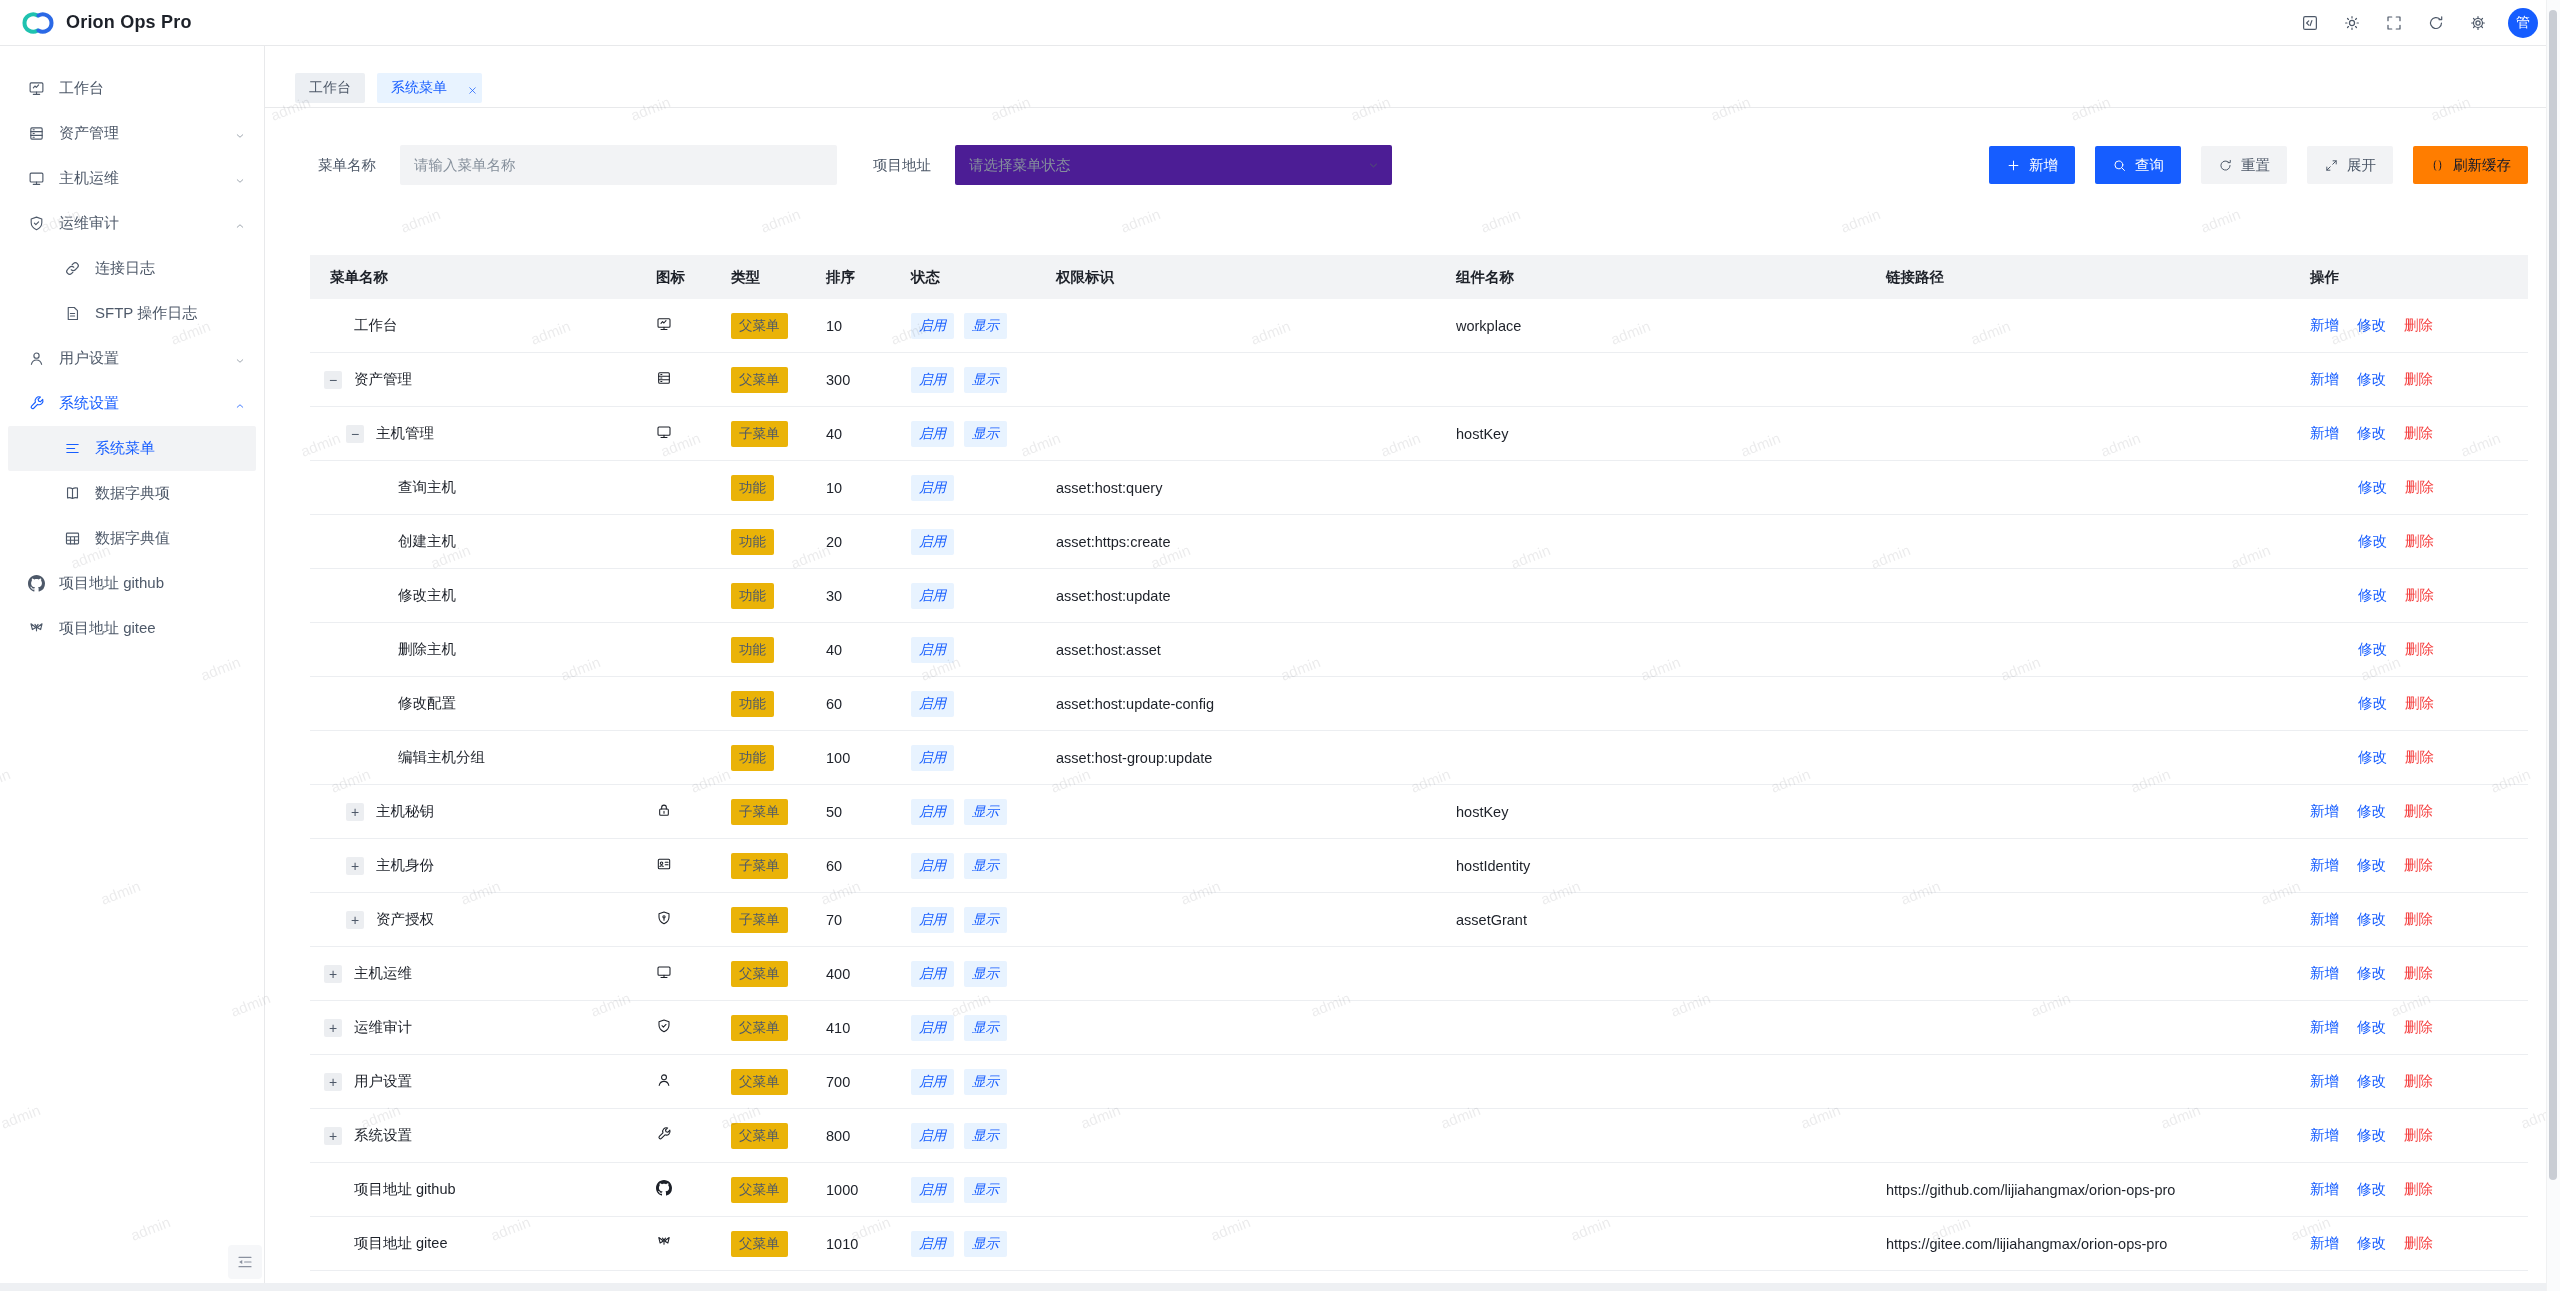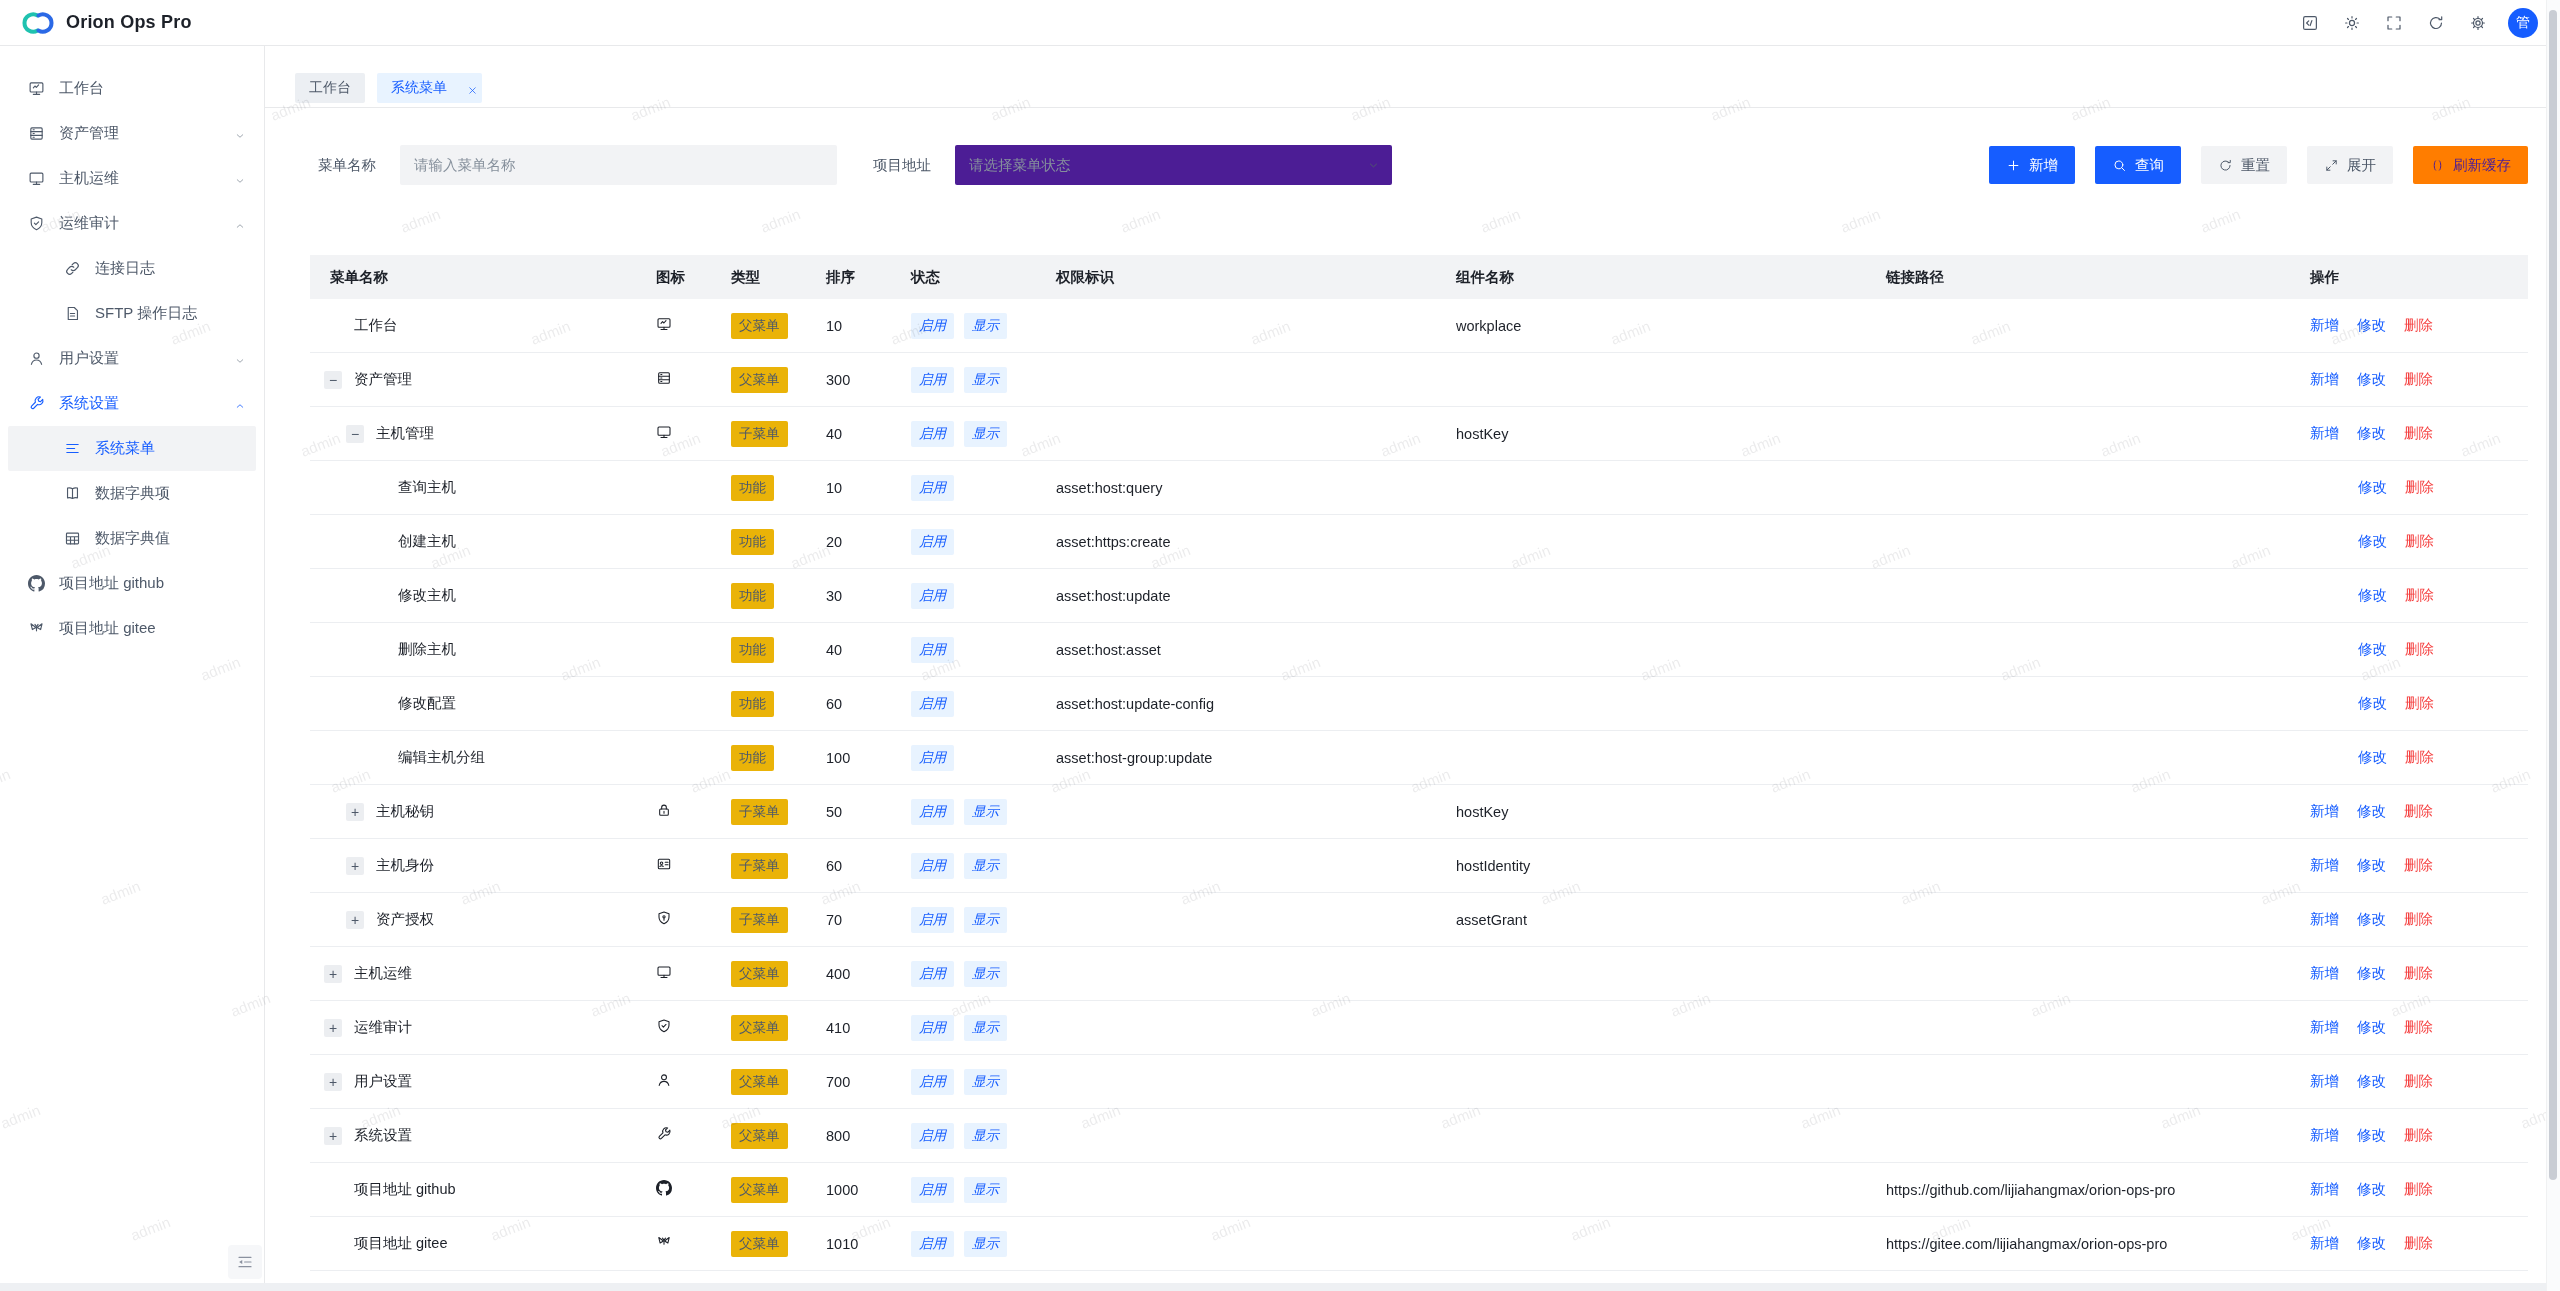--- a/index.html
+++ b/index.html
@@ -55,21 +55,21 @@
   .f-select { width:437px; height:40px; background:#4c1d95; border-radius:2px; padding:0 12px 0 14px;
     display:flex; align-items:center; cursor:pointer; }
   .f-select .ph { flex:1; font-size:14.5px; color:#86909c; }
   .f-select .chev { width:13px; height:13px; color:#4e5969; }
   .f-spacer { flex:1; }
   .btn { height:38px; border:none; border-radius:2px; font-size:14.5px; display:inline-flex; align-items:center;
     gap:8px; padding:0 17px; margin-left:20px; cursor:pointer; font-family:inherit; white-space:nowrap; }
   .btn svg { width:15px; height:15px; }
   .btn.primary { background:#165dff; color:#fff; }
   .btn.default { background:#f2f3f5; color:#4e5969; }
-  .btn.orange  { background:#ff7d00; color:#4c1d95; }
+  .btn.orange  { background:#ff7d00; color:#0f172a; }
 
   
   .table { position:absolute; left:45px; right:32px; top:209px; --cols:330px 75px 95px 85px 145px 400px 430px 420px 1fr; }
   .thead { display:grid; grid-template-columns:var(--cols); height:44px; background:#f2f3f5;
     align-items:center; font-size:14.5px; font-weight:600; color:#1d2129; }
   .hcell { padding-left:16px; white-space:nowrap; }
   .hcell.name { padding-left:20px; }
   .hcell.actions { padding-left:20px; }
   .trow { display:grid; grid-template-columns:var(--cols); height:54px; align-items:center;
     border-bottom:1px solid #eceef1; font-size:14.5px; color:#1d2129; background:#fff; }

